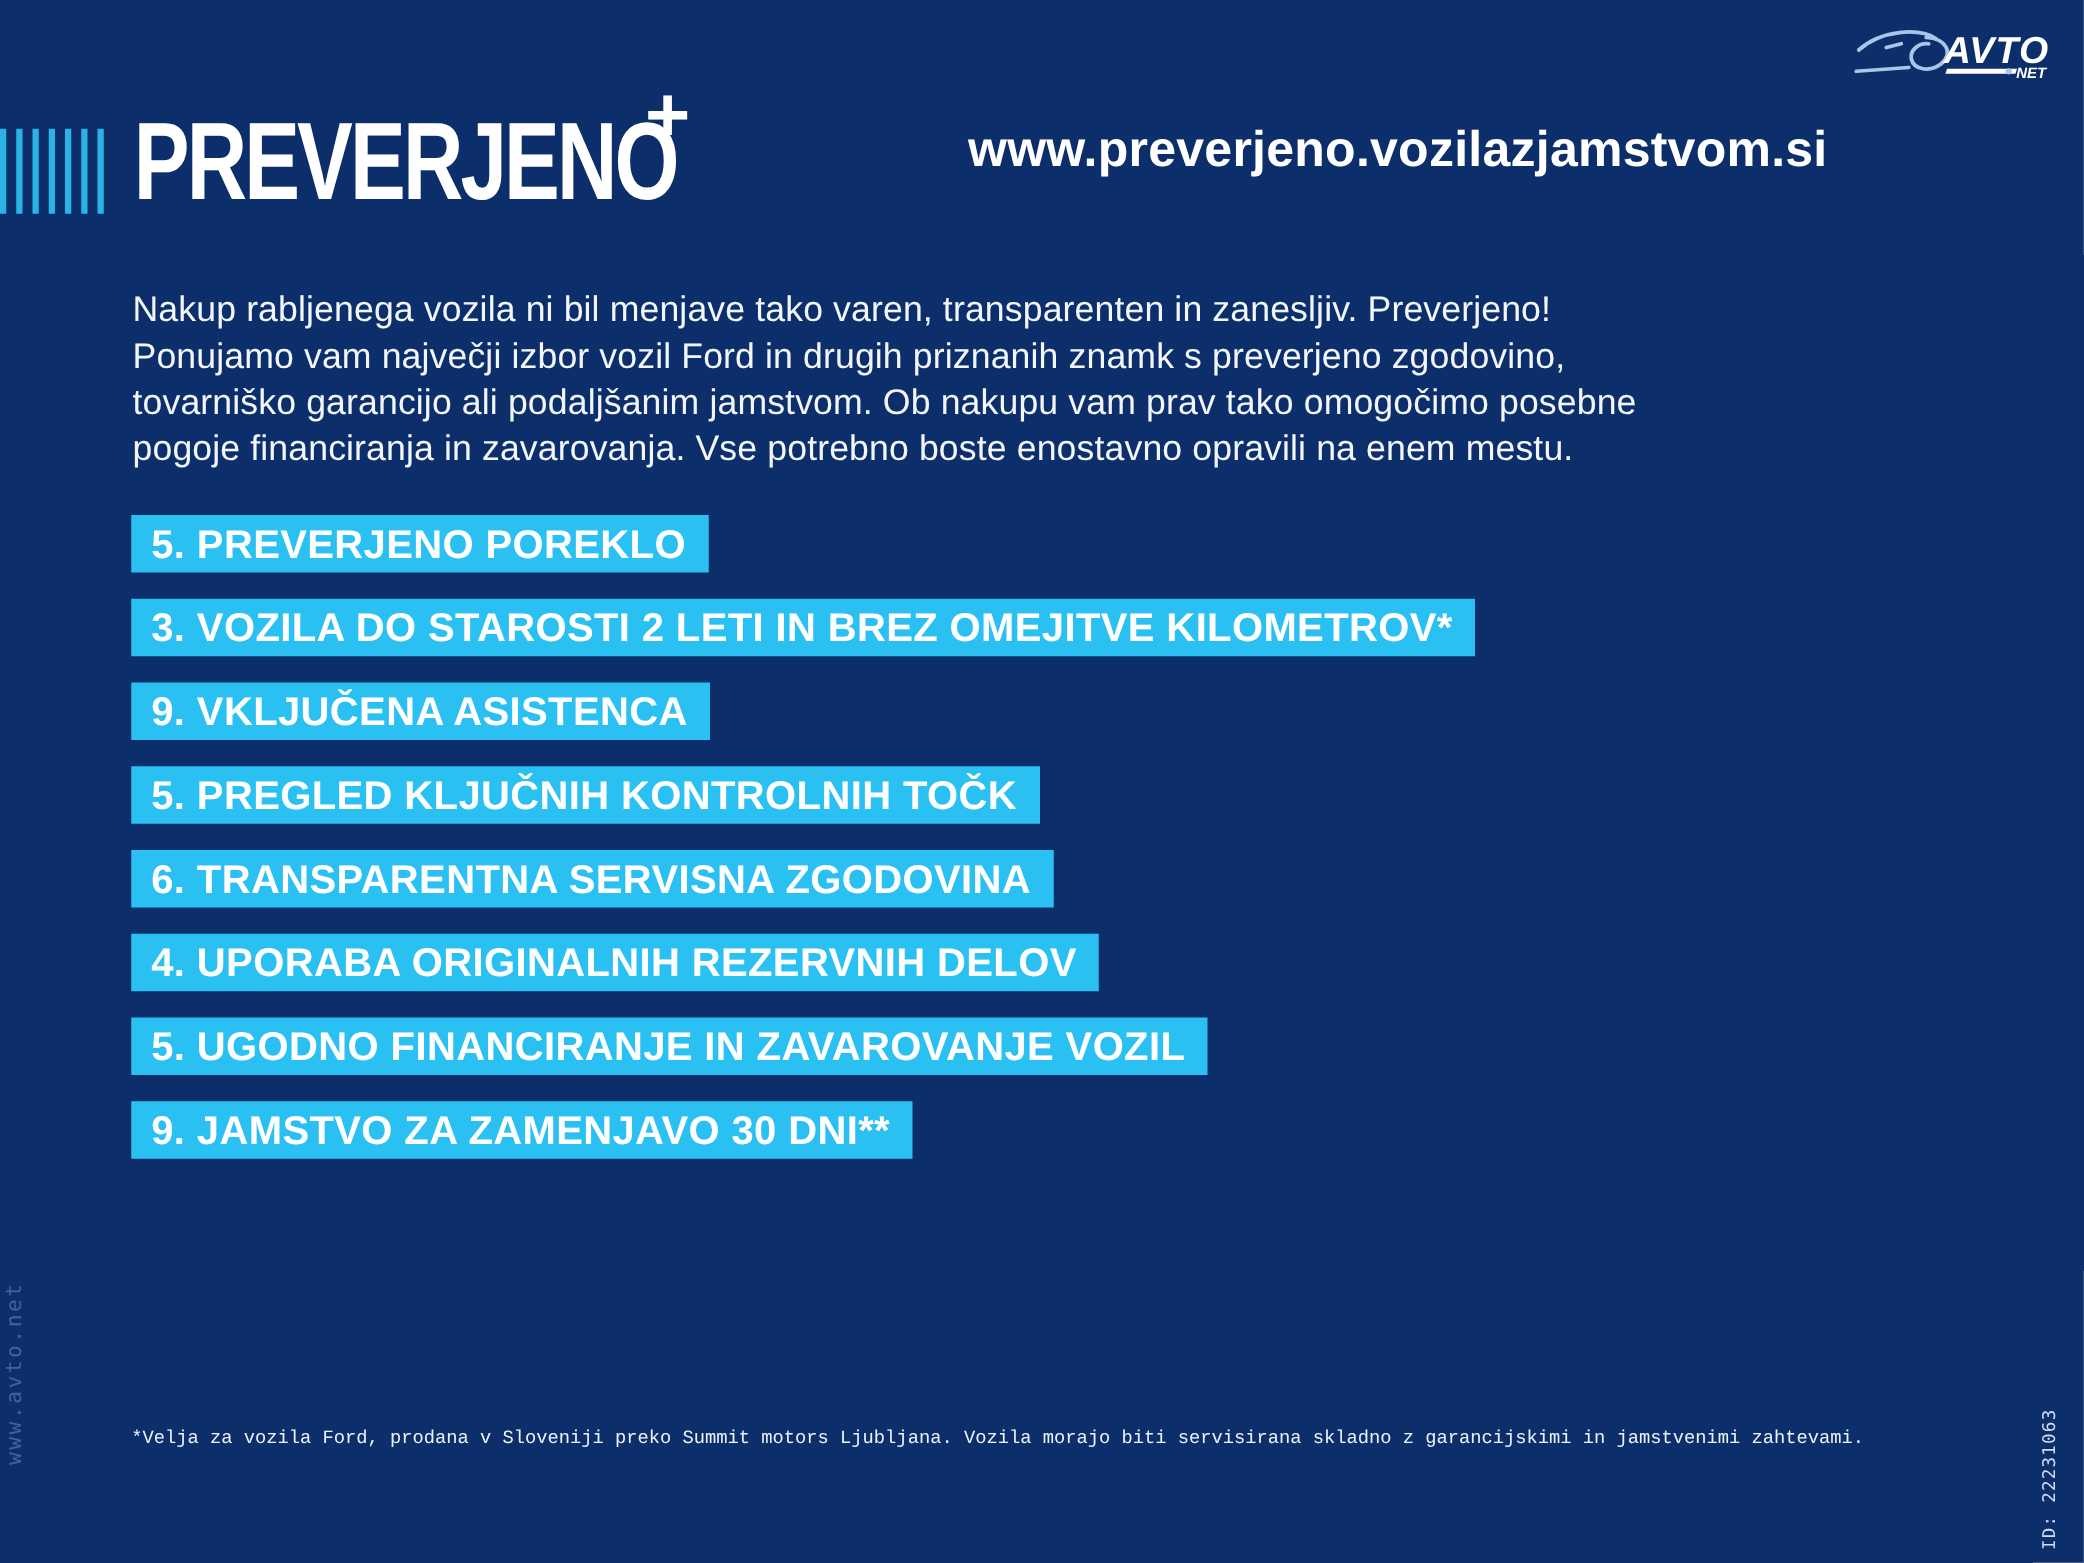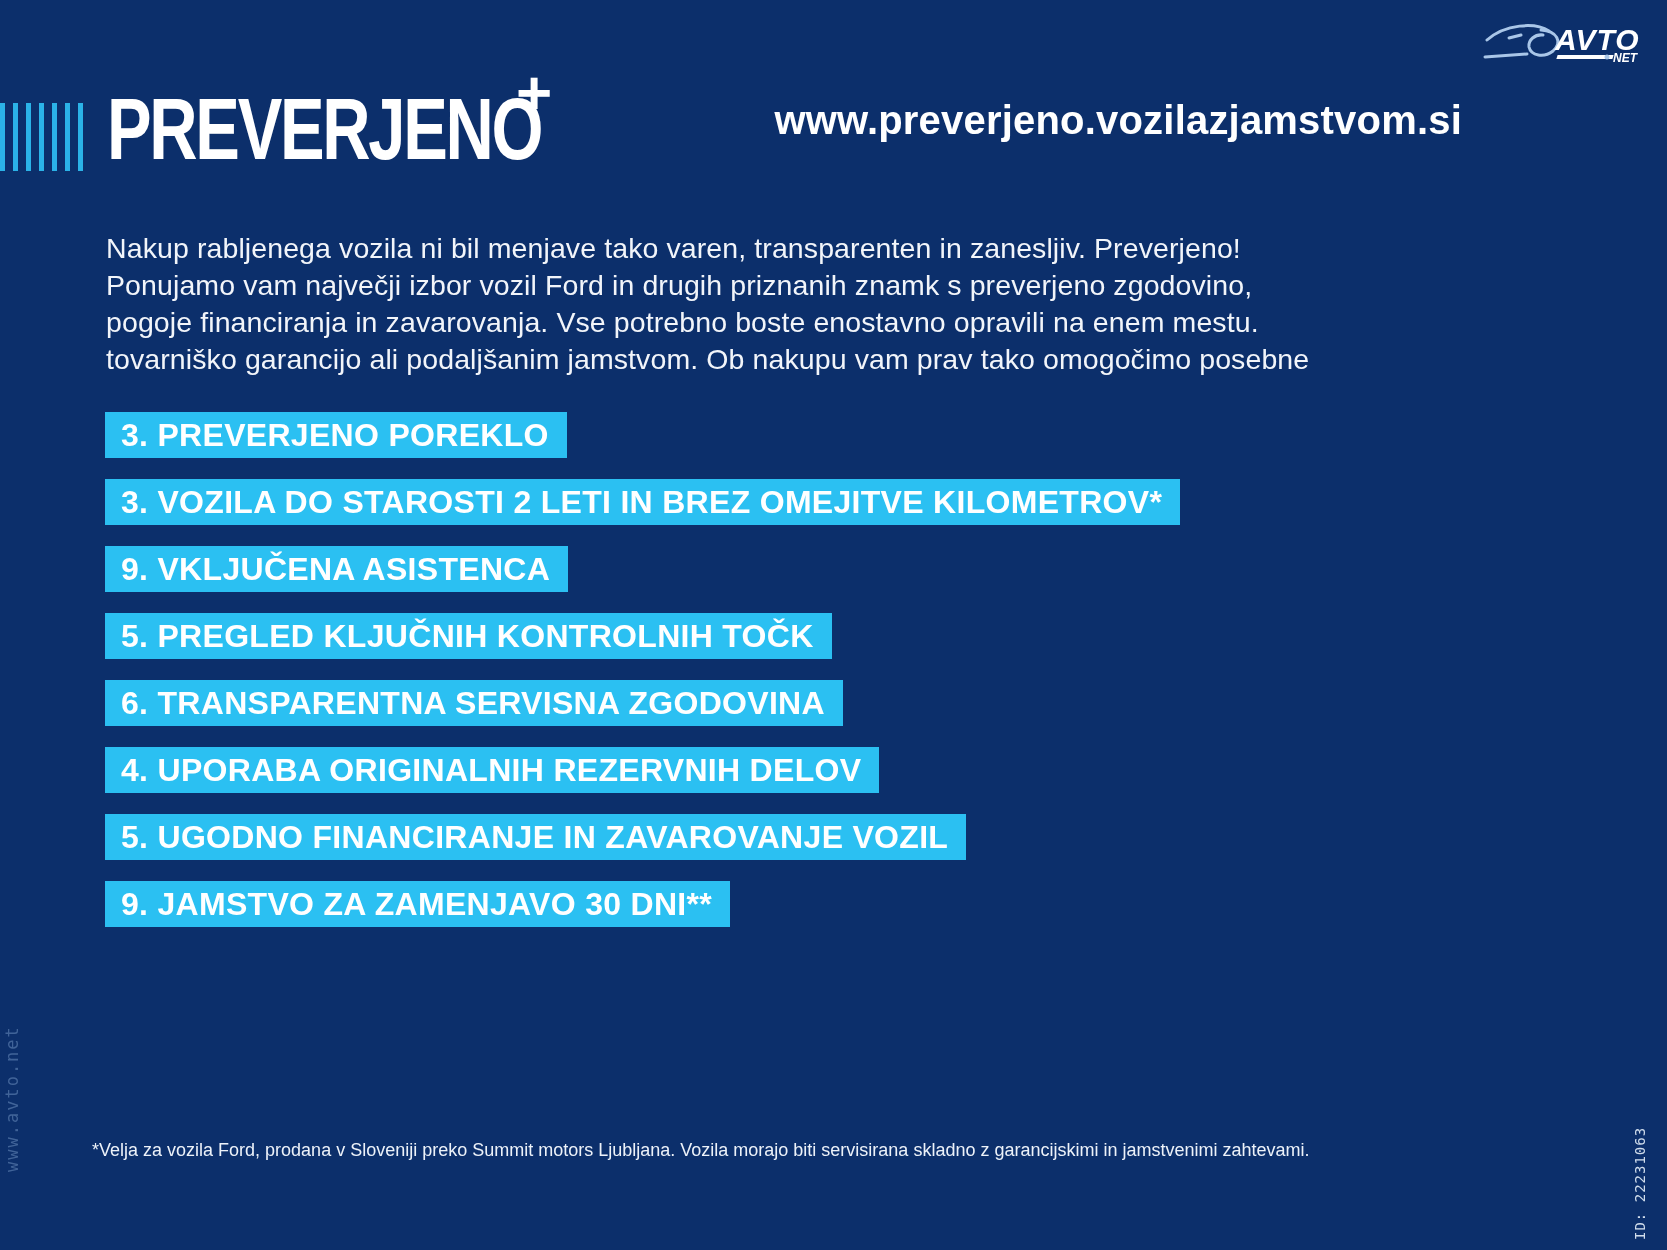--- a/index.html
+++ b/index.html
@@ -50,22 +50,22 @@
   .benefit-row { line-height:0; }
   .benefit-line {
     display:inline-block; background:#2BC0F2; color:#FFFFFF;
     font-size:32px; font-weight:bold; line-height:30px;
     padding:8px 18px 8px 16px; letter-spacing:0.3px; white-space:nowrap;
   }
   .benefit-line-indent { padding-left:55px; }
 
   
   .footnotes {
-    position:absolute; left:92px; top:1136px; color:#EDF2F9;
-    font-size:18px; line-height:29px; white-space:nowrap;
+    position:absolute; left:105px; top:1136px; color:#EDF2F9;
+    font-size:15px; line-height:29px; white-space:nowrap;font-family:Liberation Mono, monospace;
   }
 
   
   .wm-left {
     position:absolute; left:2px; top:1002px; height:170px;
     writing-mode:vertical-rl; transform:rotate(180deg);
     font-family:"DejaVu Sans Mono", monospace; font-size:17px; letter-spacing:2px;
     color:rgba(150,185,225,0.38); white-space:nowrap;
   }
   .wm-right {
@@ -106,27 +106,27 @@
       <text x="72" y="32" font-size="30" letter-spacing="1">AVTO</text>
       <rect x="74" y="37" width="56" height="4" fill="#FFFFFF" transform="skewX(-18)" transform-origin="74 39"></rect>
       <circle cx="124" cy="39" r="2.5" fill="#A9C6E8"></circle>
       <text x="130" y="44" font-size="12">NET</text>
     </g>
   </svg>
 
   <div class="intro">
     <div>Nakup rabljenega vozila ni bil menjave tako varen, transparenten in zanesljiv. Preverjeno!</div>
     <div>Ponujamo vam največji izbor vozil Ford in drugih priznanih znamk s preverjeno zgodovino,</div>
+    <div>tovarniško garancijo ali podaljšanim jamstvom. Ob nakupu vam prav tako omogočimo posebne</div>
     <div>pogoje financiranja in zavarovanja. Vse potrebno boste enostavno opravili na enem mestu.</div>
-    <div>tovarniško garancijo ali podaljšanim jamstvom. Ob nakupu vam prav tako omogočimo posebne</div>
   </div>
 
   <div class="benefits">
       <div class="benefit">
-        <div class="benefit-row"><span class="benefit-line">3. PREVERJENO POREKLO</span></div>
+        <div class="benefit-row"><span class="benefit-line">5. PREVERJENO POREKLO</span></div>
       </div>
       <div class="benefit">
         <div class="benefit-row"><span class="benefit-line">3. VOZILA DO STAROSTI 2 LETI IN BREZ OMEJITVE KILOMETROV*</span></div>
       </div>
       <div class="benefit">
         <div class="benefit-row"><span class="benefit-line">9. VKLJUČENA ASISTENCA</span></div>
       </div>
       <div class="benefit">
         <div class="benefit-row"><span class="benefit-line">5. PREGLED KLJUČNIH KONTROLNIH TOČK</span></div>
       </div>

